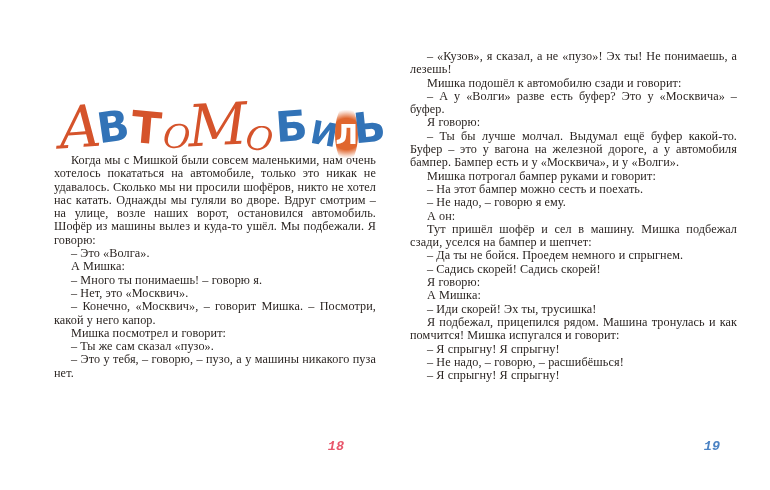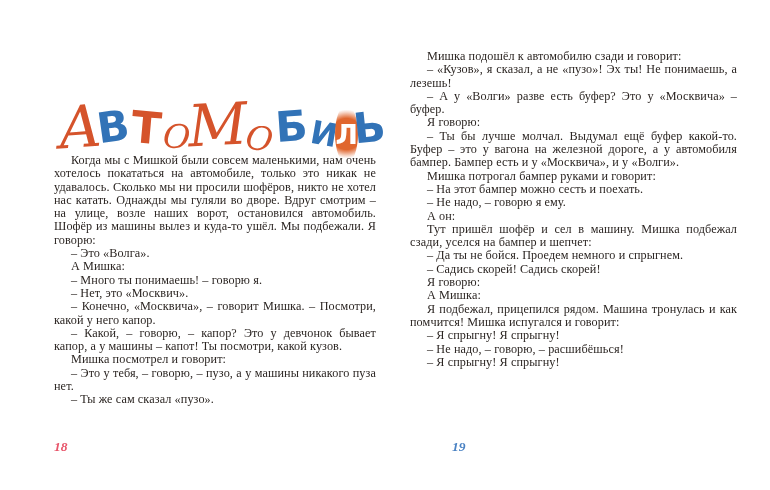--- a/index.html
+++ b/index.html
@@ -67,27 +67,27 @@
     letter-spacing:.1px;
     hyphens:auto;-webkit-hyphens:auto;
   }
   .page-text.left{left:54px;top:154px;width:322px;}
   .page-text.right{left:410px;top:50px;width:327px;}
   .para{margin:0;text-indent:17px;}
 
   
   .pagenum{
     position:absolute;top:439px;height:18px;
-    text-align:left;
-    font-family:Liberation Serif, serif;font-style:italic;
+    text-align:right;
+    font-family:Liberation Mono, monospace;font-style:italic;
     font-size:13.5px;font-weight:700;
     user-select:none;
   }
   .pagenum.left{left:54px;width:290px;color:var(--page-num-left);}
-  .pagenum.right{left:452px;width:300px;color:var(--page-num-right);}
+  .pagenum.right{left:420px;width:300px;color:var(--page-num-right);}
 </style>
 </head>
 <body>
 
 <div class="spread">
 
   <div class="title-wrap" title="АВТОМОБИЛЬ">
       <span class="t t-curly">А</span>
       <span class="t t-block-blue">В</span>
       <span class="t t-block-orange">Т</span>
@@ -99,42 +99,42 @@
       <span class="t t-splash">Л</span>
       <span class="t t-block-blue">Ь</span>
     </div>
 
   <div class="page-text left">
       <p class="para">Когда мы с Мишкой были совсем маленькими, нам очень хотелось покататься на автомобиле, только это никак не удавалось. Сколько мы ни просили шофёров, никто не хотел нас катать. Однажды мы гуляли во дворе. Вдруг смотрим – на улице, возле наших ворот, остановился автомобиль. Шофёр из машины вылез и куда-то ушёл. Мы подбежали. Я говорю:</p>
       <p class="para">– Это «Волга».</p>
       <p class="para">А Мишка:</p>
       <p class="para">– Много ты понимаешь! – говорю я.</p>
       <p class="para">– Нет, это «Москвич».</p>
-      <p class="para">– Конечно, «Москвича», – говорит Мишка. – Посмотри, какой у него капор.</p>
-      <p class="para">– Какой, – говорю, – капор? Это у девчонок бывает капор, а у машины – капот! Ты посмотри, какой кузов.</p>
+      <p class="para">– Конечно, «Москвич», – говорит Мишка. – Посмотри, какой у него капор.</p>
       <p class="para">Мишка посмотрел и говорит:</p>
+      <p class="para">– Ты же сам сказал «пузо».</p>
       <p class="para">– Это у тебя, – говорю, – пузо, а у машины никакого пуза нет.</p>
-      <p class="para">– Ты же сам сказал «пузо».</p>
     </div>
 
   <div class="page-text right">
+      <p class="para">– «Кузов», я сказал, а не «пузо»! Эх ты! Не понимаешь, а лезешь!</p>
       <p class="para">Мишка подошёл к автомобилю сзади и говорит:</p>
-      <p class="para">– «Кузов», я сказал, а не «пузо»! Эх ты! Не понимаешь, а лезешь!</p>
       <p class="para">– А у «Волги» разве есть буфер? Это у «Москвича» – буфер.</p>
       <p class="para">Я говорю:</p>
       <p class="para">– Ты бы лучше молчал. Выдумал ещё буфер какой-то. Буфер – это у вагона на железной дороге, а у автомобиля бампер. Бампер есть и у «Москвича», и у «Волги».</p>
       <p class="para">Мишка потрогал бампер руками и говорит:</p>
       <p class="para">– На этот бампер можно сесть и поехать.</p>
       <p class="para">– Не надо, – говорю я ему.</p>
       <p class="para">А он:</p>
       <p class="para">Тут пришёл шофёр и сел в машину. Мишка подбежал сзади, уселся на бампер и шепчет:</p>
       <p class="para">– Да ты не бойся. Проедем немного и спрыгнем.</p>
       <p class="para">– Садись скорей! Садись скорей!</p>
       <p class="para">Я говорю:</p>
       <p class="para">А Мишка:</p>
+      <p class="para">– Иди скорей! Эх ты, трусишка!</p>
       <p class="para">Я подбежал, прицепился рядом. Машина тронулась и как помчится! Мишка испугался и говорит:</p>
       <p class="para">– Я спрыгну! Я спрыгну!</p>
       <p class="para">– Не надо, – говорю, – расшибёшься!</p>
       <p class="para">– Я спрыгну! Я спрыгну!</p>
     </div>
 
   <div class="pagenum left">18</div>
 
   <div class="pagenum right">19</div>
 

